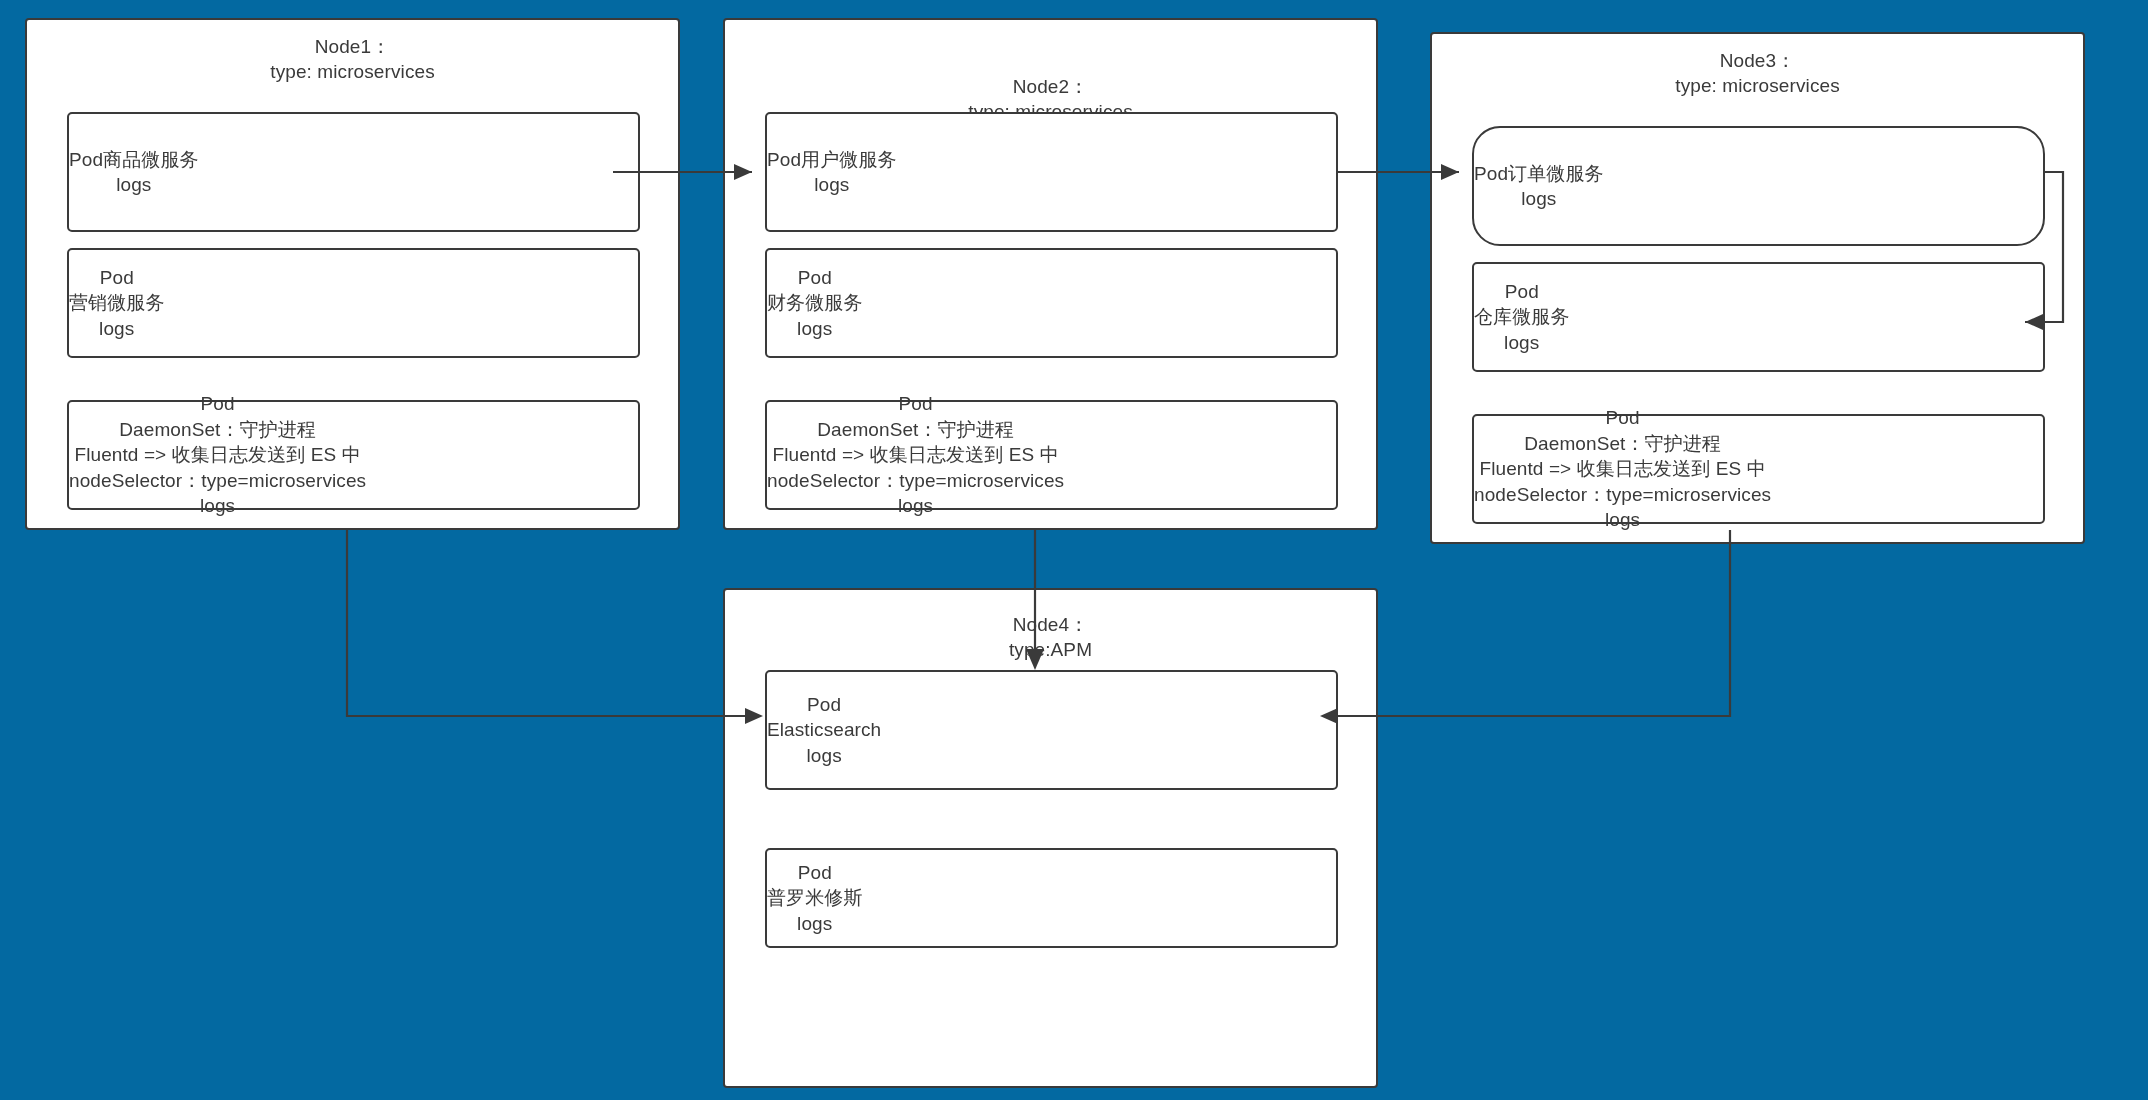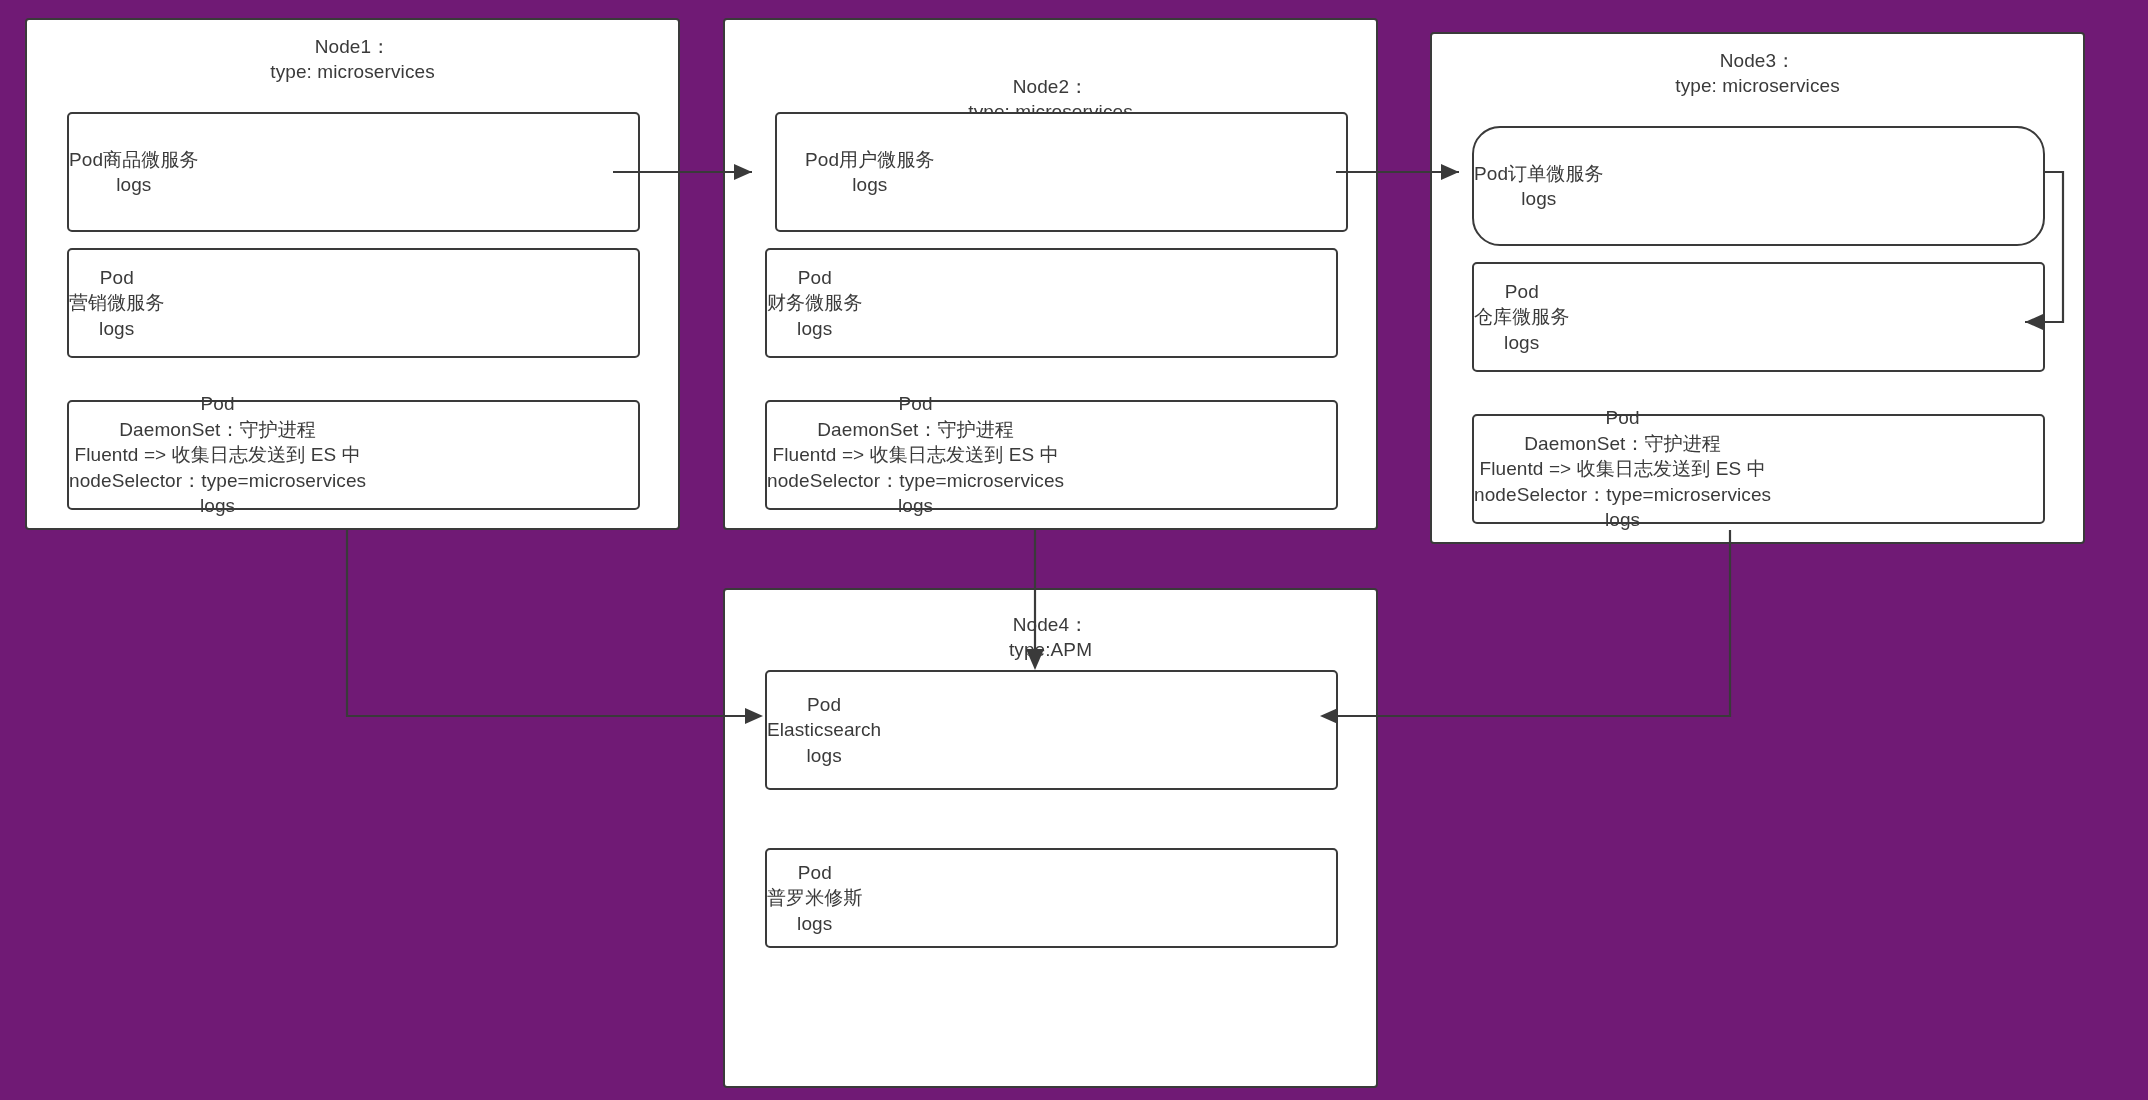--- a/index.html
+++ b/index.html
@@ -7,21 +7,21 @@
     padding: 0;
     background: #ffffff;
   }
   body {
     font-family: "Liberation Sans", "DejaVu Sans", sans-serif;
   }
   #canvas {
     position: relative;
     width: 2148px;
     height: 1100px;
-    background: #701a75;
+    background: #0369a1;
     overflow: hidden;
   }
   .node {
     position: absolute;
     box-sizing: border-box;
     border: 2px solid #3a3a3a;
     border-radius: 4px;
     background: #ffffff;
   }
   .node-title {
@@ -95,21 +95,21 @@
 DaemonSet：守护进程
 Fluentd =&gt; 收集日志发送到 ES 中
 nodeSelector：type=microservices
 logs</div>
     </div>
   </div>
 
   <div class="node" style="left:723px; top:18px; width:655px; height:512px;">
     <div class="node-title" style="top:30px;margin-top:24px;">Node2：
 type: microservices</div>
-    <div class="pod" style="left:50px; top:92px; width:573px; height:120px;padding-left:28px;">
+    <div class="pod" style="left:40px; top:92px; width:573px; height:120px;">
       <div class="pod-text">Pod用户微服务
 logs</div>
     </div>
     <div class="pod" style="left:40px; top:228px; width:573px; height:110px;">
       <div class="pod-text">Pod
 财务微服务
 logs</div>
     </div>
     <div class="pod" style="left:40px; top:380px; width:573px; height:110px;">
       <div class="pod-text">Pod

